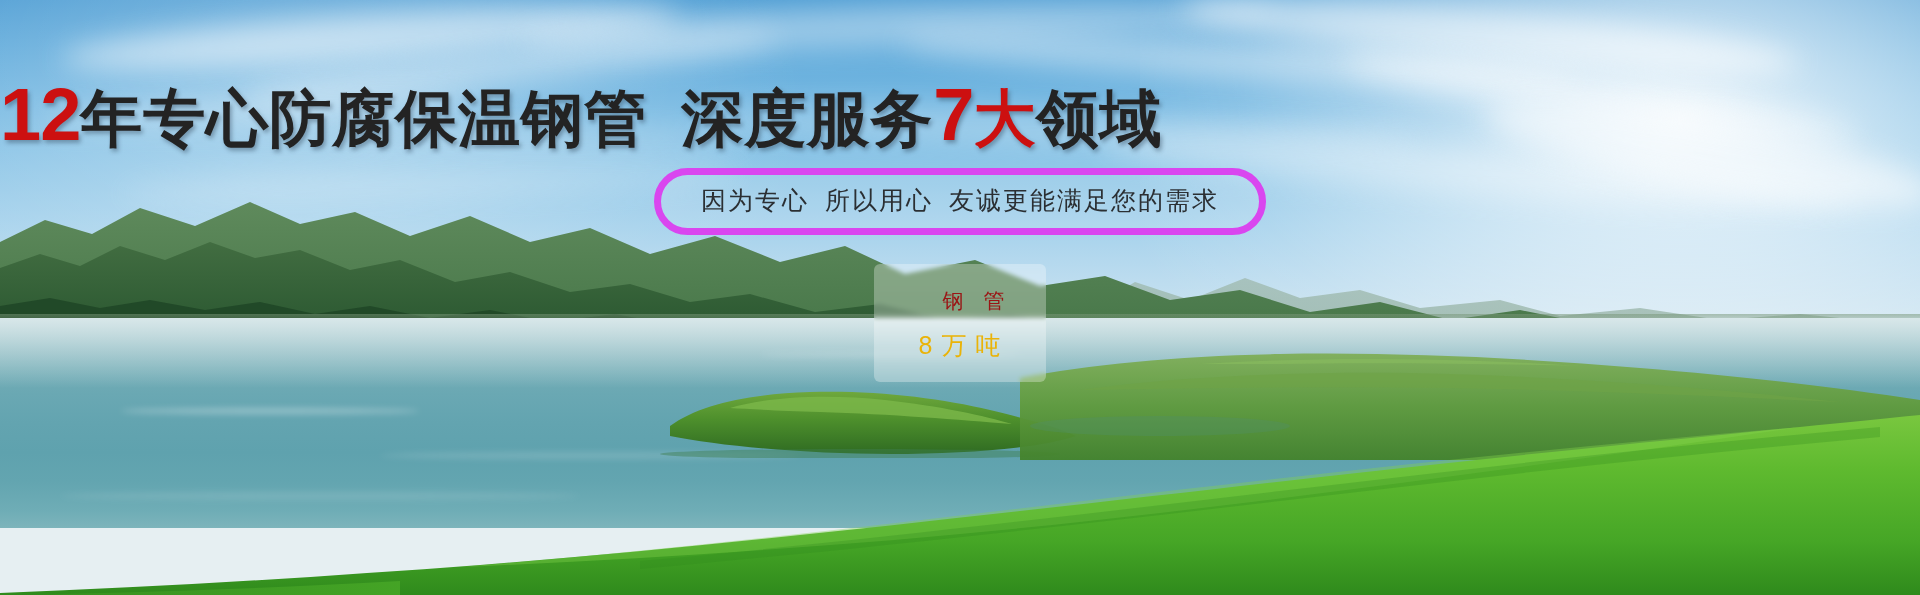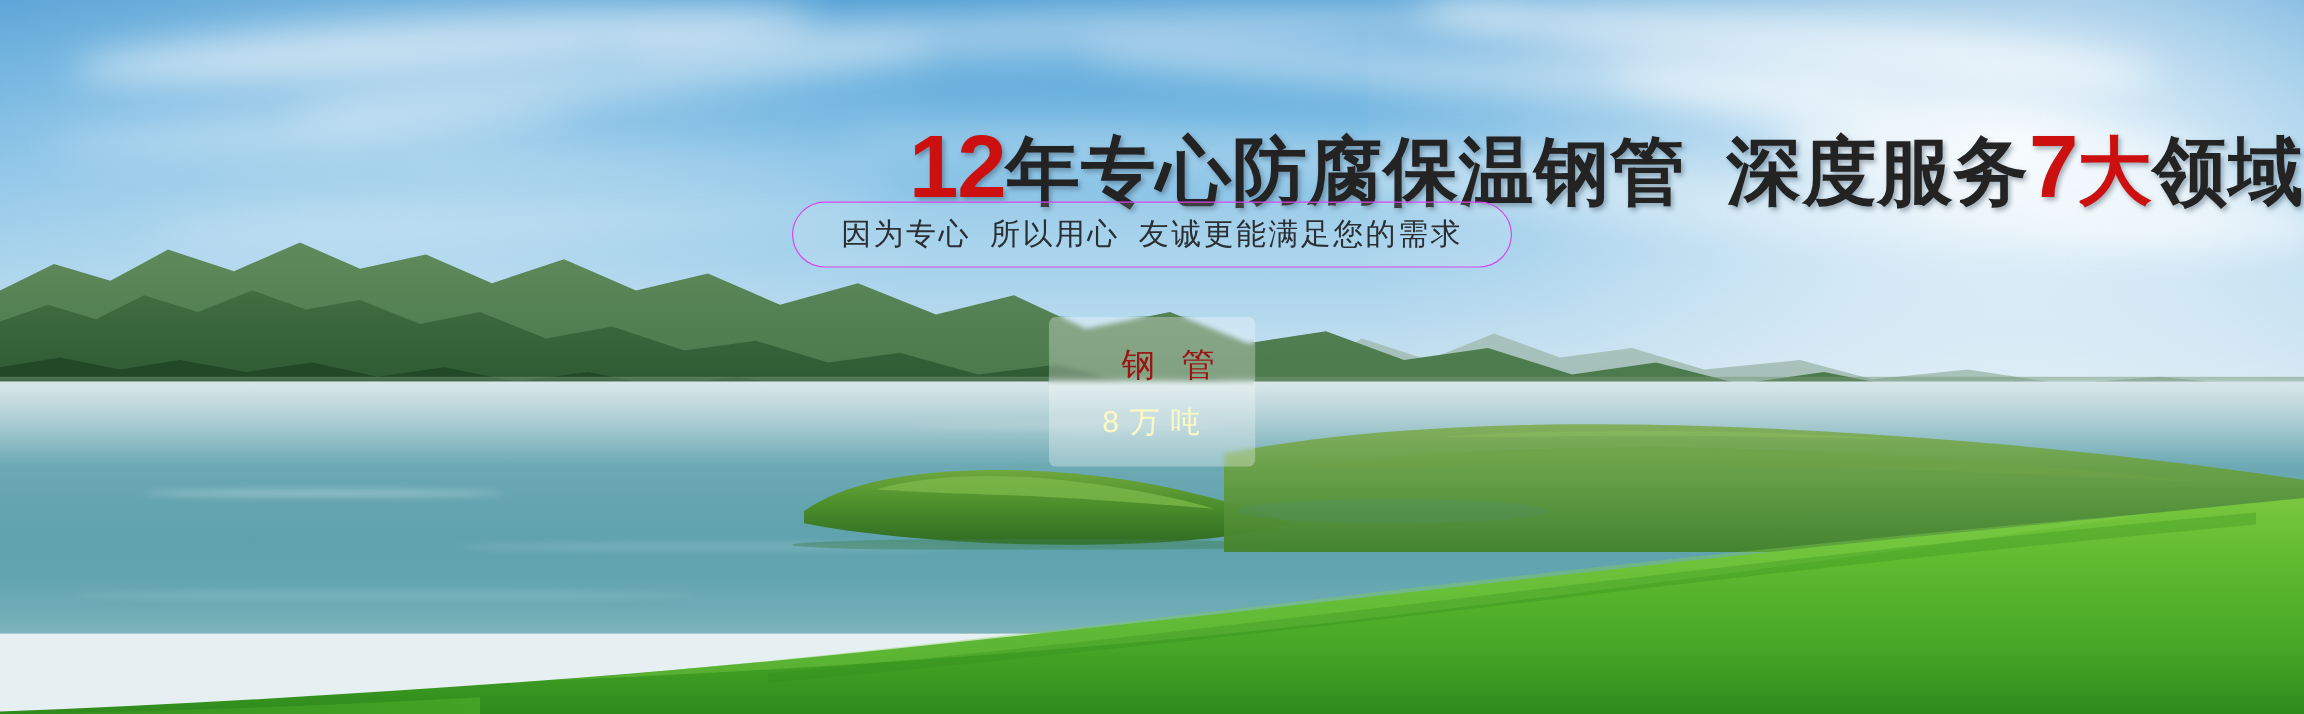--- a/index.html
+++ b/index.html
@@ -107,47 +107,46 @@
   .marsh svg{display:block;width:100%;height:100%;}
 
   .grass{
     position:absolute;left:0;bottom:0;width:100%;height:190px;
   }
   .grass svg{display:block;width:100%;height:100%;}
 
   
   .headline{
     position:absolute;left:0;top:78px;width:100%;
-    text-align:right;
+    text-align:left;
     font-size:62px;
     font-weight:bold;
     line-height:1;
     letter-spacing:1px;
     color:#232323;
     text-shadow:2px 3px 4px rgba(40,60,80,.40);
     white-space:nowrap;
-    margin-top:24px;
   }
   .headline .num{
     color:#cc1010;
     font-size:74px;
     font-weight:bold;
     letter-spacing:-1px;
   }
   .headline .red{
     color:#cc1010;
   }
   .headline .gap{display:inline-block;width:34px;}
 
   .pill-wrap{
     position:absolute;left:0;top:168px;width:100%;
     display:flex;justify-content:center;
   }
   .pill{
-    border:1px solid #d946ef;
+    border:7px solid #d946ef;
     border-radius:999px;
     padding:9px 40px 11px;
     font-size:25px;
     color:#2b2f33;
     letter-spacing:2px;
     background:rgba(255,255,255,.12);
     white-space:nowrap;
   }
   .pill .sp{display:inline-block;width:16px;}
 
@@ -162,31 +161,31 @@
     padding:26px 0 24px;
     text-align:center;
     background:rgba(255,255,255,.30);
     border-radius:6px;
     backdrop-filter:blur(2px);
   }
   .card + .card{
     box-shadow:inset 1px 0 0 rgba(255,255,255,.55);
   }
   .card-title{
-    font-size:28px;
+    font-size:21px;
     color:#9b1515;
     letter-spacing:7px;
     text-indent:7px;
     margin-bottom:22px;
     line-height:1;
     padding-left:27px;
   }
   .card-value{
     font-size:25px;
-    color:#fef9c3;
+    color:#eab308;
     line-height:1;
     letter-spacing:1px;
   }
   .card-value sup{
     font-size:15px;
     vertical-align:super;
     line-height:0;
   }
 </style>
 </head>

